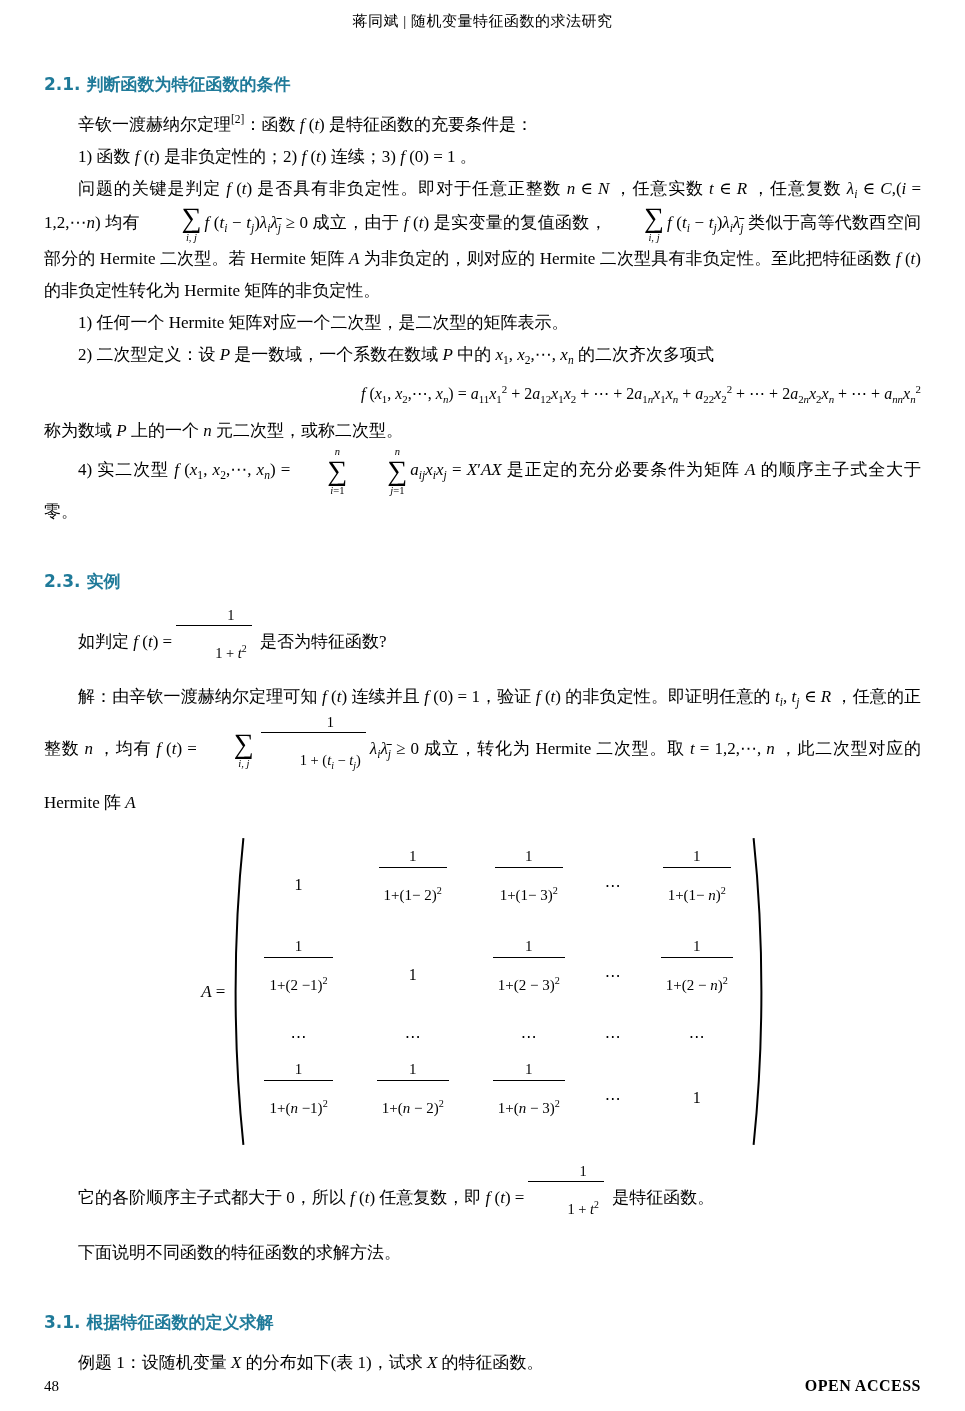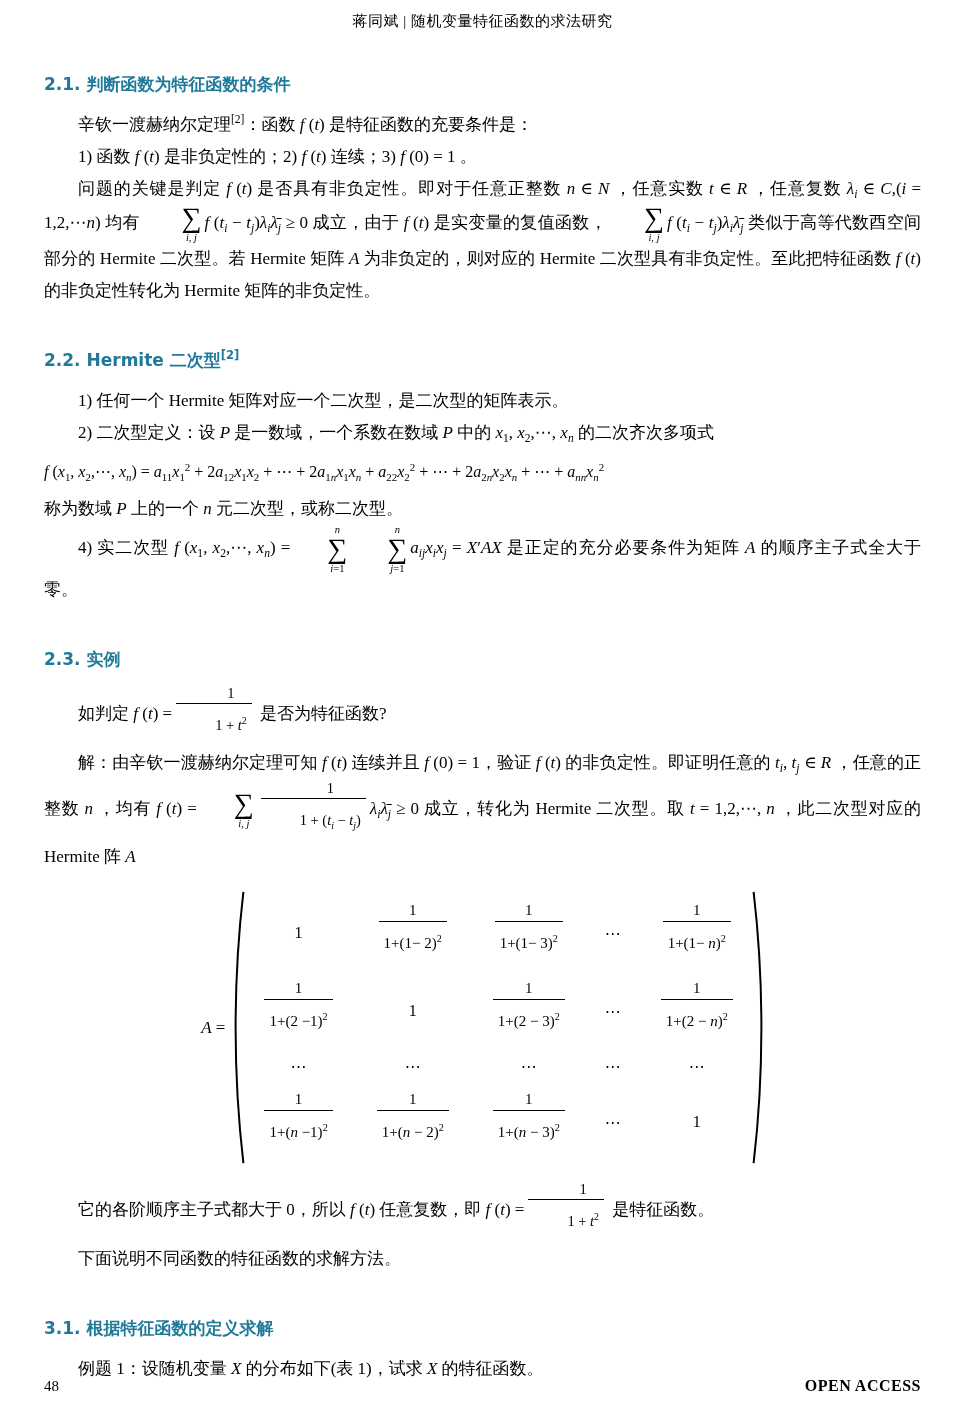--- a/index.html
+++ b/index.html
@@ -12,32 +12,32 @@
   .header{text-align:center;font-size:15px;letter-spacing:0.5px;margin-bottom:30px;}
   .content{width:100%;}
   .h2,.h3{
     font-family:"DejaVu Sans","Liberation Sans",sans-serif;
     font-weight:bold;color:var(--accent,#1F7A99);
   }
   .h2{font-size:20px;margin:30px 0 14px 0;}
   .h3{font-size:17px;margin:42px 0 13px 0;}
   .para{font-size:17px;line-height:1.88;text-align:justify;margin:0;}
   .para.indent{text-indent:2em;}
-  .formula{text-align:left;font-size:16px;margin:10px 0 8px 0;line-height:1.6;}
+  .formula{text-align:right;font-size:16px;margin:10px 0 8px 0;line-height:1.6;}
   .mi{font-style:italic;}
   .mn{font-style:normal;}
   .bold{font-weight:normal;}
   sub,sup{font-size:68%;line-height:0;}
   .supref{font-size:68%;line-height:0;vertical-align:super;}
   .frac{
     display:inline-flex;flex-direction:column;align-items:center;
     vertical-align:middle;margin:0 4px;font-size:0.85em;line-height:1.3;
   }
   .fnum{padding:0 5px;}
-  .fden{border-top:1px solid #000;padding:12px 5px;}
+  .fden{border-top:1px solid #000;padding:18px 5px;}
   .bigop{
     display:inline-flex;flex-direction:column;align-items:center;
     vertical-align:middle;line-height:1;margin:0 3px;
   }
   .opab,.opbl{font-size:62%;line-height:1.1;}
   .opsym{font-size:165%;line-height:0.95;}
   .matrix-block{display:flex;justify-content:center;margin:16px 0 14px 0;}
   .matrix-inner{display:flex;align-items:stretch;}
   .mlhs{align-self:center;font-size:17px;margin-right:8px;}
   .paren{width:13px;flex:0 0 13px;}
@@ -66,21 +66,20 @@
       <div class="h3"><span>2.1. 判断函数为特征函数的条件</span></div>
       <p class="para indent"><span>辛钦一渡赫纳尔定理</span><span class="supref">[2]</span><span>：函数 </span><span class="math"><span class="mi">f</span><span class="mn"> (</span><span class="mi">t</span><span class="mn">)</span></span><span> 是特征函数的充要条件是：</span></p>
       <p class="para indent"><span>1) 函数 </span><span class="math"><span class="mi">f</span><span class="mn"> (</span><span class="mi">t</span><span class="mn">)</span></span><span> 是非负定性的；2)  </span><span class="math"><span class="mi">f</span><span class="mn"> (</span><span class="mi">t</span><span class="mn">)</span></span><span> 连续；3)  </span><span class="math"><span class="mi">f</span><span class="mn"> (0) = 1</span></span><span> 。</span></p>
       <p class="para indent"><span>问题的关键是判定 </span><span class="math"><span class="mi">f</span><span class="mn"> (</span><span class="mi">t</span><span class="mn">)</span></span><span> 是否具有非负定性。即对于任意正整数 </span><span class="math"><span class="mi">n</span><span class="mn"> ∈ </span><span class="mi">N</span></span><span> ，任意实数 </span><span class="math"><span class="mi">t</span><span class="mn"> ∈ </span><span class="mi">R</span></span><span> ，任意复数 </span><span class="math"><span class="mi">λ</span><sub><span class="mi">i</span></sub><span class="mn"> ∈ </span><span class="mi">C</span><span class="mn">,(</span><span class="mi">i</span><span class="mn"> = 1,2,⋯</span><span class="mi">n</span><span class="mn">)</span></span><span> 均有 </span><span class="bigop">
           <span class="opsym">∑</span>
           <span class="opbl"><span class="mi">i</span><span class="mn">, </span><span class="mi">j</span></span>
         </span><span class="math"><span class="mi">f</span><span class="mn"> (</span><span class="mi">t</span><sub><span class="mi">i</span></sub><span class="mn"> − </span><span class="mi">t</span><sub><span class="mi">j</span></sub><span class="mn">)</span><span class="mi">λ</span><sub><span class="mi">i</span></sub><span class="mi">λ̄</span><sub><span class="mi">j</span></sub><span class="mn"> ≥ 0</span></span><span> 成立，由于 </span><span class="math"><span class="mi">f</span><span class="mn"> (</span><span class="mi">t</span><span class="mn">)</span></span><span> 是实变量的复值函数，</span><span class="bigop">
           <span class="opsym">∑</span>
           <span class="opbl"><span class="mi">i</span><span class="mn">, </span><span class="mi">j</span></span>
         </span><span class="math"><span class="mi">f</span><span class="mn"> (</span><span class="mi">t</span><sub><span class="mi">i</span></sub><span class="mn"> − </span><span class="mi">t</span><sub><span class="mi">j</span></sub><span class="mn">)</span><span class="mi">λ</span><sub><span class="mi">i</span></sub><span class="mi">λ̄</span><sub><span class="mi">j</span></sub></span><span> 类似于高等代数酉空间部分的 Hermite 二次型。若 Hermite 矩阵 </span><span class="math"><span class="mi">A</span></span><span> 为非负定的，则对应的 Hermite 二次型具有非负定性。至此把特征函数 </span><span class="math"><span class="mi">f</span><span class="mn"> (</span><span class="mi">t</span><span class="mn">)</span></span><span> 的非负定性转化为 Hermite 矩阵的非负定性。</span></p>
-      <div class="h3"><span>2.2. Hermite 二次型</span><span class="supref">[2]</span></div>
       <p class="para indent"><span>1)  任何一个 Hermite 矩阵对应一个二次型，是二次型的矩阵表示。</span></p>
       <p class="para indent"><span>2)  二次型定义：设 </span><span class="math"><span class="mi">P</span></span><span> 是一数域，一个系数在数域 </span><span class="math"><span class="mi">P</span></span><span> 中的 </span><span class="math"><span class="mi">x</span><sub><span class="mn">1</span></sub><span class="mn">, </span><span class="mi">x</span><sub><span class="mn">2</span></sub><span class="mn">,⋯, </span><span class="mi">x</span><sub><span class="mi">n</span></sub></span><span> 的二次齐次多项式</span></p>
       <div class="formula"><span class="math"><span class="mi">f</span><span class="mn"> (</span><span class="mi">x</span><sub><span class="mn">1</span></sub><span class="mn">, </span><span class="mi">x</span><sub><span class="mn">2</span></sub><span class="mn">,⋯, </span><span class="mi">x</span><sub><span class="mi">n</span></sub><span class="mn">) = </span><span class="mi">a</span><sub><span class="mn">11</span></sub><span class="mi">x</span><sub><span class="mn">1</span></sub><sup><span class="mn">2</span></sup><span class="mn"> + 2</span><span class="mi">a</span><sub><span class="mn">12</span></sub><span class="mi">x</span><sub><span class="mn">1</span></sub><span class="mi">x</span><sub><span class="mn">2</span></sub><span class="mn"> + ⋯ + 2</span><span class="mi">a</span><sub><span class="mn">1</span><span class="mi">n</span></sub><span class="mi">x</span><sub><span class="mn">1</span></sub><span class="mi">x</span><sub><span class="mi">n</span></sub><span class="mn"> + </span><span class="mi">a</span><sub><span class="mn">22</span></sub><span class="mi">x</span><sub><span class="mn">2</span></sub><sup><span class="mn">2</span></sup><span class="mn"> + ⋯ + 2</span><span class="mi">a</span><sub><span class="mn">2</span><span class="mi">n</span></sub><span class="mi">x</span><sub><span class="mn">2</span></sub><span class="mi">x</span><sub><span class="mi">n</span></sub><span class="mn"> + ⋯ + </span><span class="mi">a</span><sub><span class="mi">nn</span></sub><span class="mi">x</span><sub><span class="mi">n</span></sub><sup><span class="mn">2</span></sup></span></div>
       <p class="para"><span>称为数域 </span><span class="math"><span class="mi">P</span></span><span> 上的一个 </span><span class="math"><span class="mi">n</span></span><span> 元二次型，或称二次型。</span></p>
       <p class="para indent"><span>4)  实二次型 </span><span class="math"><span class="mi">f</span><span class="mn"> (</span><span class="mi">x</span><sub><span class="mn">1</span></sub><span class="mn">, </span><span class="mi">x</span><sub><span class="mn">2</span></sub><span class="mn">,⋯, </span><span class="mi">x</span><sub><span class="mi">n</span></sub><span class="mn">) =</span></span><span class="bigop">
           <span class="opab"><span class="mi">n</span></span>
           <span class="opsym">∑</span>
           <span class="opbl"><span class="mi">i</span><span class="mn">=1</span></span>
         </span><span class="bigop">
           <span class="opab"><span class="mi">n</span></span>

